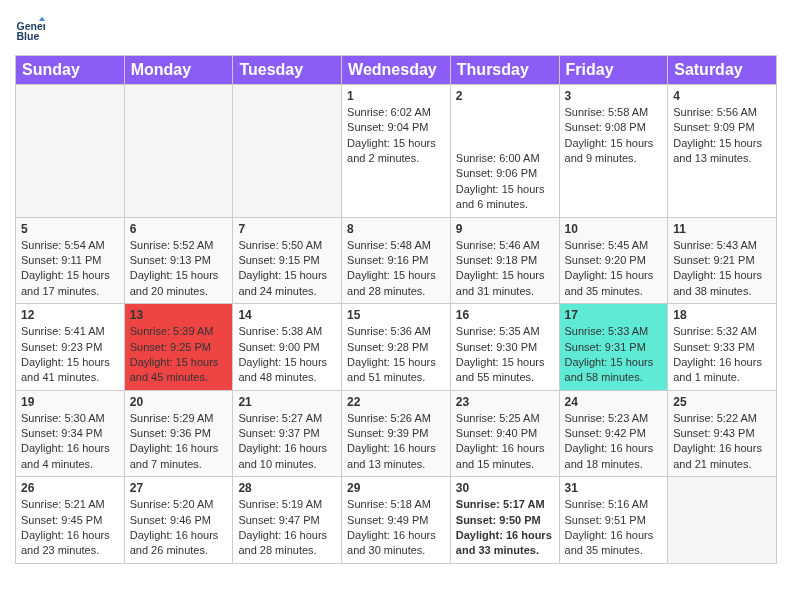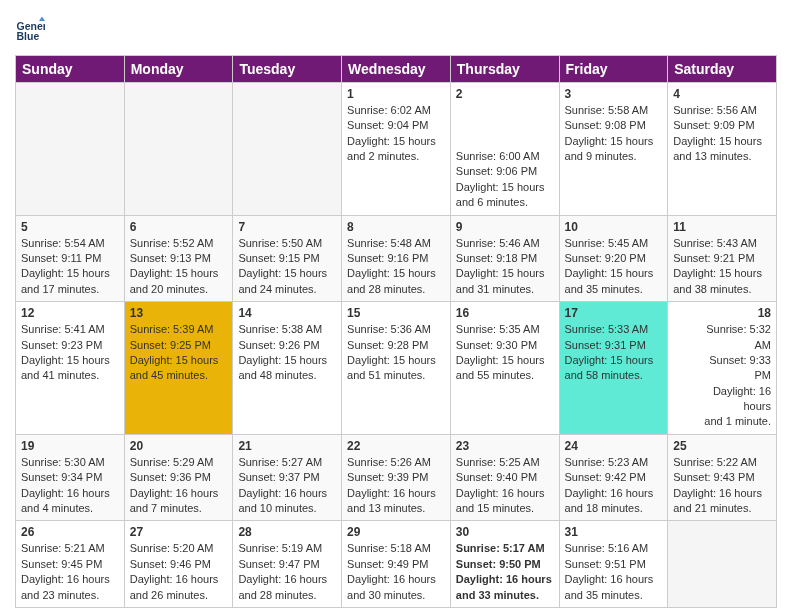--- a/index.html
+++ b/index.html
@@ -36,25 +36,25 @@
     .location-title {
       font-size: 16px;
       color: #333;
     }
     table {
       width: 100%;
       border-collapse: collapse;
       table-layout: fixed;
     }
     th {
-      background-color: #701a75;
+      background-color: #8b5cf6;
       color: #fff;
       text-align: left;
       padding: 5px 6px;
-      font-size: 14px;
+      font-size: 16px;
       border: 1px solid #ccc;
     }
     td {
       vertical-align: top;
       border: 1px solid #ccc;
       padding: 4px 5px;
       height: 85px;
       background: #fff;
       font-size: 10.5px;
       color: #333;
@@ -192,31 +192,31 @@
         </td>
       </tr>
       <tr>
         <td style="background: rgb(255, 255, 255);">
           <span class="day-number">12</span>
           <div class="day-info" style="white-space: pre-line;">Sunrise: 5:41 AM
 Sunset: 9:23 PM
 Daylight: 15 hours
 and 41 minutes.</div>
         </td>
-        <td style="background: #eab308;">
+        <td style="background: #ef4444;">
           <span class="day-number">13</span>
           <div class="day-info" style="white-space: pre-line;">Sunrise: 5:39 AM
 Sunset: 9:25 PM
 Daylight: 15 hours
 and 45 minutes.</div>
         </td>
         <td style="background: rgb(255, 255, 255);">
           <span class="day-number">14</span>
           <div class="day-info" style="white-space: pre-line;">Sunrise: 5:38 AM
-Sunset: 9:26 PM
+Sunset: 9:00 PM
 Daylight: 15 hours
 and 48 minutes.</div>
         </td>
         <td style="background: rgb(255, 255, 255);">
           <span class="day-number">15</span>
           <div class="day-info" style="white-space: pre-line;">Sunrise: 5:36 AM
 Sunset: 9:28 PM
 Daylight: 15 hours
 and 51 minutes.</div>
         </td>
@@ -227,23 +227,23 @@
 Daylight: 15 hours
 and 55 minutes.</div>
         </td>
         <td style="background: #5eead4;">
           <span class="day-number">17</span>
           <div class="day-info" style="white-space: pre-line;">Sunrise: 5:33 AM
 Sunset: 9:31 PM
 Daylight: 15 hours
 and 58 minutes.</div>
         </td>
-        <td style="background: rgb(255, 255, 255); text-align: right;">
+        <td style="background: rgb(255, 255, 255);">
           <span class="day-number">18</span>
-          <div class="day-info" style="white-space: pre-line; margin-left: 31px;">Sunrise: 5:32 AM
+          <div class="day-info" style="white-space: pre-line;">Sunrise: 5:32 AM
 Sunset: 9:33 PM
 Daylight: 16 hours
 and 1 minute.</div>
         </td>
       </tr>
       <tr>
         <td style="background: rgb(249, 249, 249);">
           <span class="day-number">19</span>
           <div class="day-info" style="white-space: pre-line;">Sunrise: 5:30 AM
 Sunset: 9:34 PM

